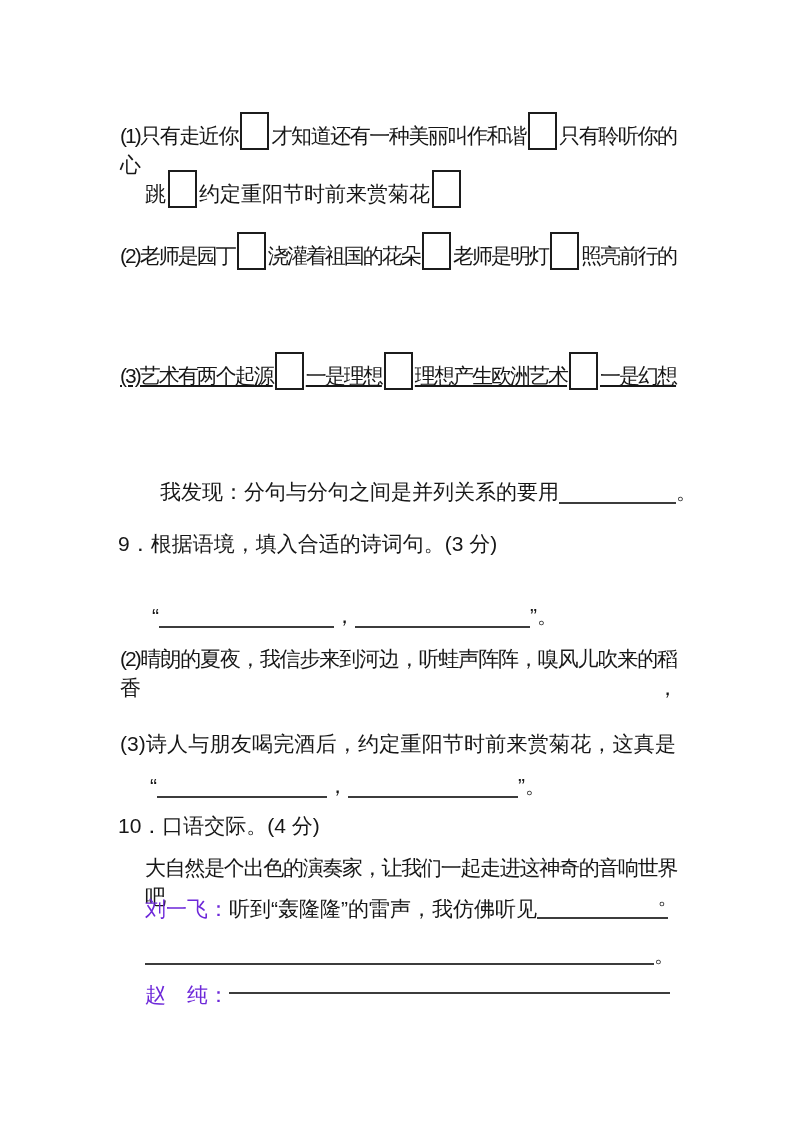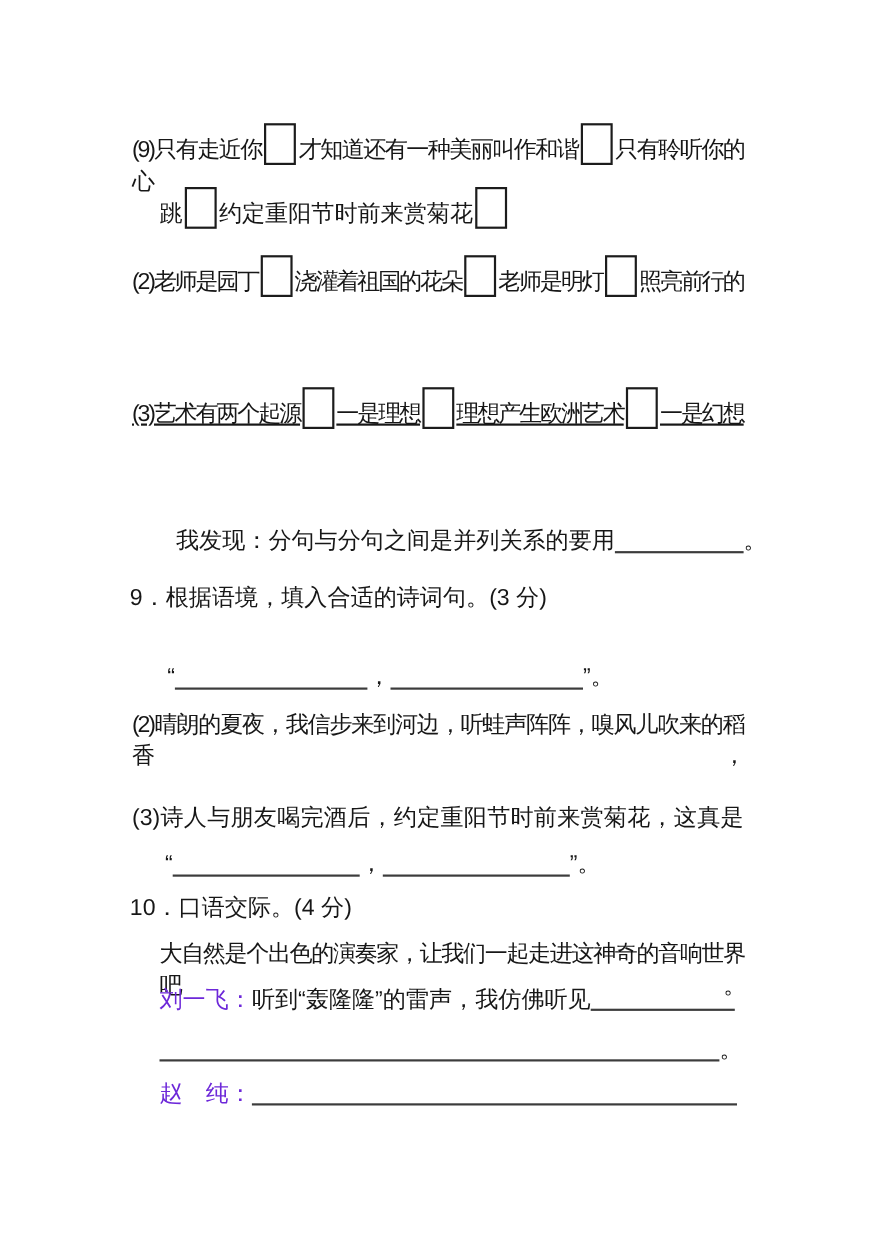--- a/index.html
+++ b/index.html
@@ -34,21 +34,21 @@
   .rowflex .blank{margin-bottom:4px;}
   .fill{flex:1 1 auto;}
   .kai{color:#6d28d9;}
   .text-run{}
 </style>
 </head>
 <body>
 
 <div class="page">
 
-  <div class="row jl tight" style="top:112px;left:120px;width:556px;"><span class="text-run">(9)只有走近你</span><span class="pbox"></span><span class="text-run">才知道还有一种美丽叫作和谐</span><span class="pbox"></span><span class="text-run">只有聆听你的心</span></div>
+  <div class="row jl tight" style="top:112px;left:120px;width:556px;"><span class="text-run">(1)只有走近你</span><span class="pbox"></span><span class="text-run">才知道还有一种美丽叫作和谐</span><span class="pbox"></span><span class="text-run">只有聆听你的心</span></div>
   <div class="row" style="top:170px;left:145px;"><span class="text-run">跳</span><span class="pbox"></span><span class="text-run">约定重阳节时前来赏菊花</span><span class="pbox"></span></div>
 
   <div class="row jl tight" style="top:232px;left:120px;width:556px;"><span class="text-run">(2)老师是园丁</span><span class="pbox"></span><span class="text-run">浇灌着祖国的花朵</span><span class="pbox"></span><span class="text-run">老师是明灯</span><span class="pbox"></span><span class="text-run">照亮前行的</span></div>
 
   <div class="row jl tight" style="top:352px;left:120px;width:556px;text-decoration:underline;"><span class="text-run">(3)艺术有两个起源</span><span class="pbox"></span><span class="text-run">一是理想</span><span class="pbox"></span><span class="text-run">理想产生欧洲艺术</span><span class="pbox"></span><span class="text-run">一是幻想</span></div>
 
   <div class="row" style="top:477px;left:160px;"><span class="text-run">我发现：分句与分句之间是并列关系的要用</span><span class="blank" style="width: 117px; min-width: 80px;"></span><span class="text-run">。</span></div>
 
   <div class="row" style="top:529px;left:118px;">9．根据语境，填入合适的诗词句。(3 分)</div>
 
@@ -67,18 +67,18 @@
       <span class="text-run kai">刘一飞：</span>
       <span class="text-run">听到“轰隆隆”的雷声，我仿佛听见</span>
       <span class="blank fill" style="min-width: 80px;"></span>
     </div>
 
   <div class="row rowflex" style="top:940px;left:145px;width:530px;">
       <span class="blank fill" style="min-width: 80px;"></span>
       <span class="text-run">。</span>
     </div>
 
-  <div class="row rowflex" style="top:980px;left:145px;width:525px;">
+  <div class="row rowflex" style="top:980px;left:145px;width:525px;align-items:center;">
       <span class="text-run kai">赵　纯：</span>
       <span class="blank fill" style="min-width: 80px;"></span>
     </div>
 
 </div>
 
 </body></html>

